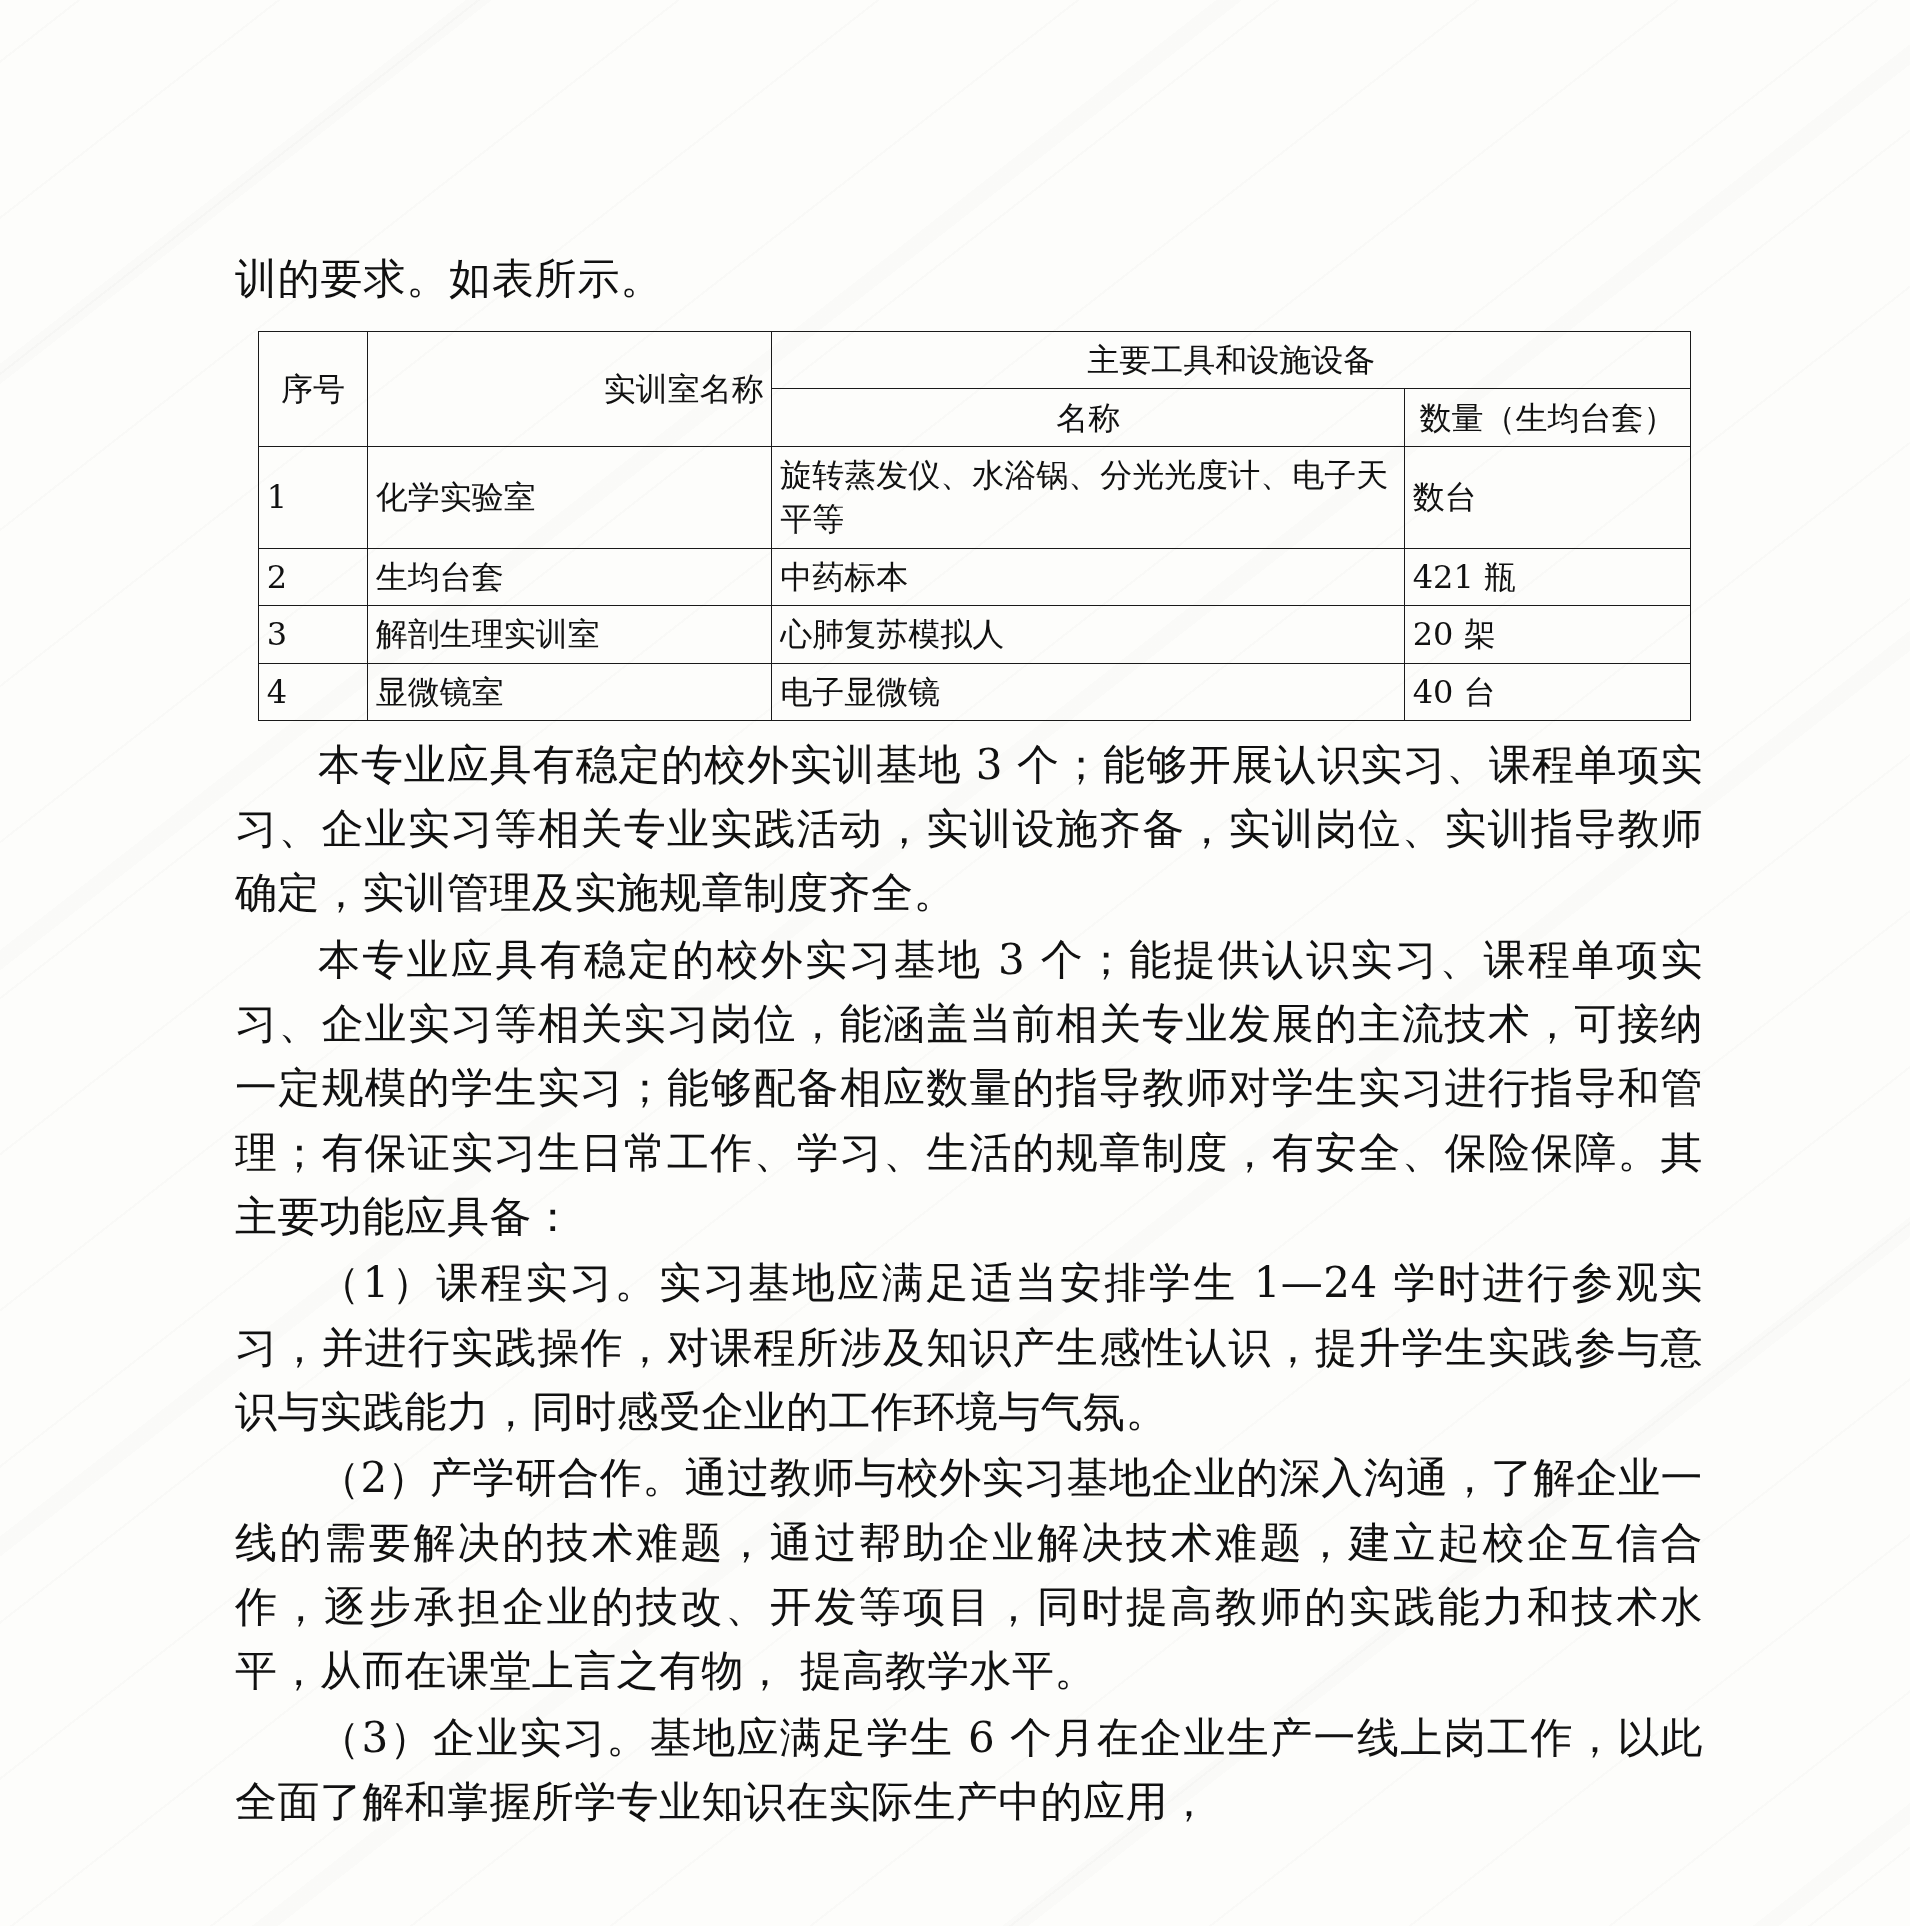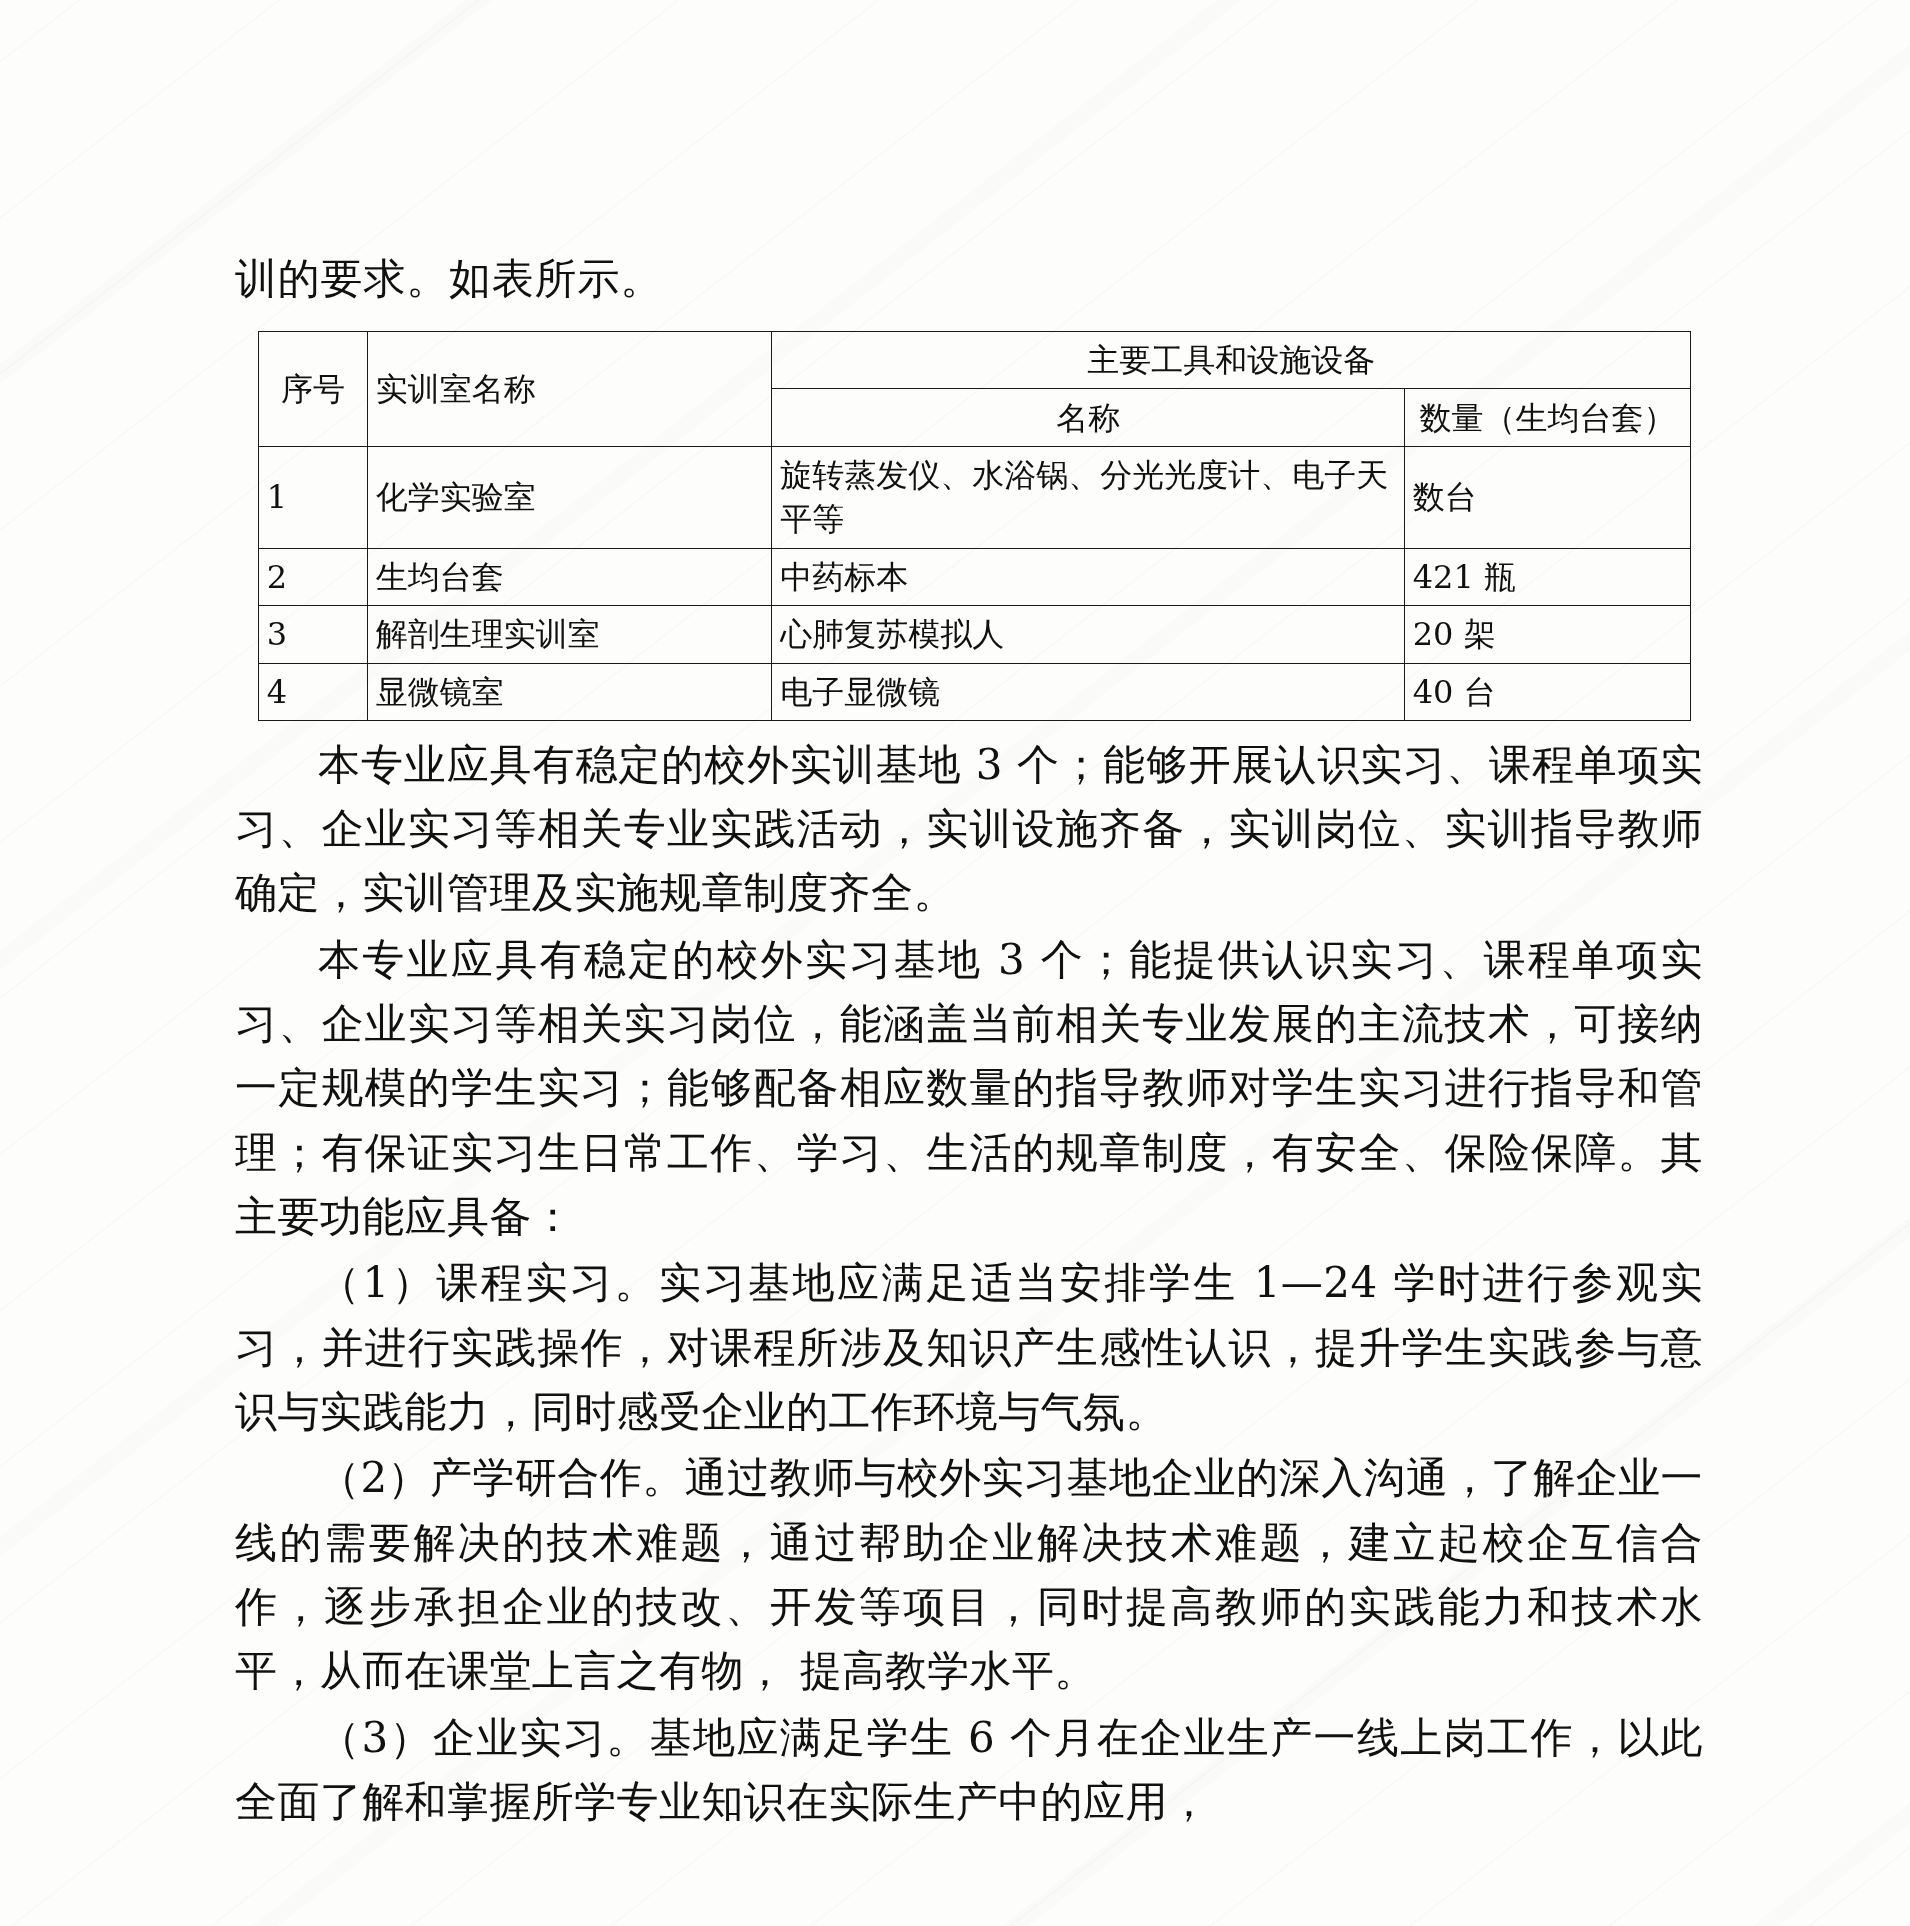--- a/index.html
+++ b/index.html
@@ -92,21 +92,21 @@
     vertical-align: middle;
     font-weight: normal;
     line-height: 1.38;
   }
   .c-no      { width: 96px; text-align: left; padding-left: 13px;}
   .c-name    { width: 408px; text-align: left; padding-left: 46px;}
   .c-tool    { width: 647px; text-align: left; padding-left: 11.6px;}
   .c-qty     { width: 281px;  text-align: left; padding-left: 11.6px;}
   .th-center { text-align: center; }
   .head-no   { text-align: center; }
-  .head-name { text-align: left; }
+  .head-name { text-align: right; }
 </style>
 </head>
 <body>
 
 <div class="page">
   <div class="content">
 
     <p class="body-line">训的要求。如表所示。</p>
 
     <table class="spec">

